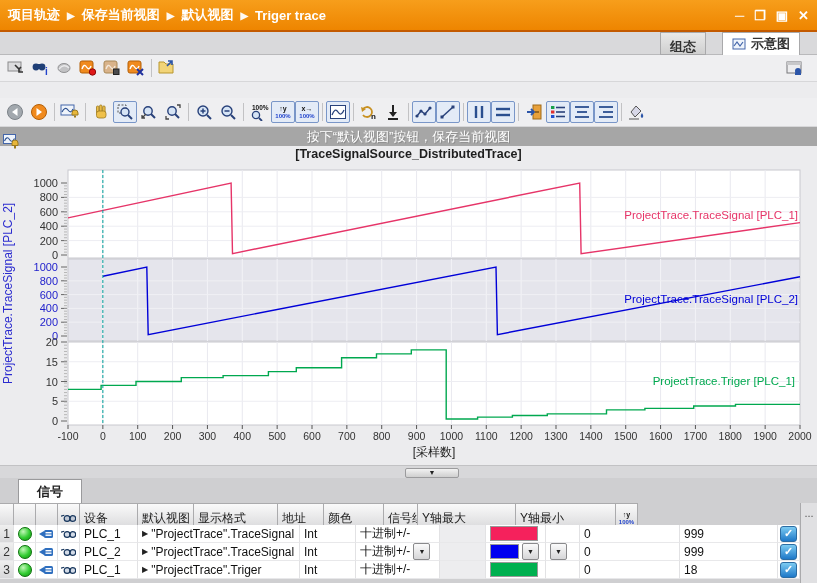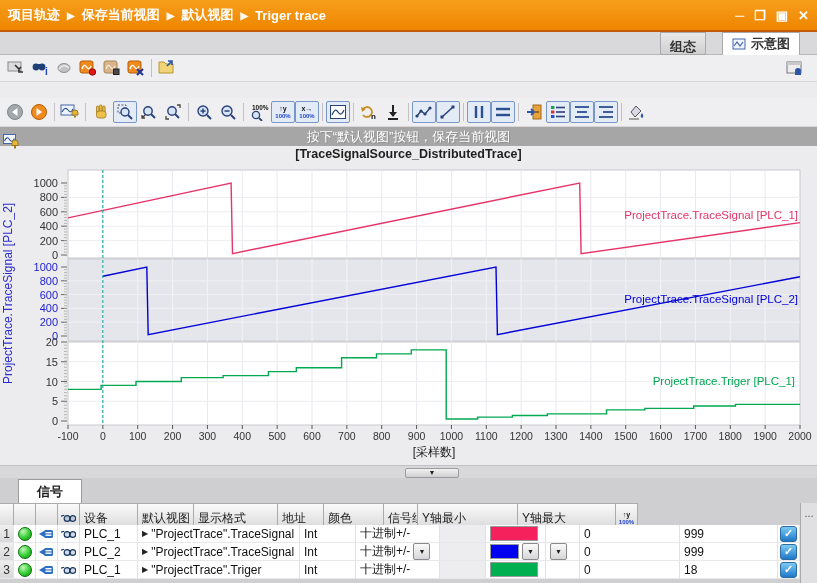--- a/index.html
+++ b/index.html
@@ -640,22 +640,22 @@
             <circle cx="12.6" cy="5.5" r="3.1" fill="rgba(40,80,140,0.2)" stroke="#16355C" stroke-width="1.3"></circle>
             <path d="M9.2,4.6 q0.7,-0.9 1.5,0" fill="none" stroke="#16355C" stroke-width="1.1"></path>
           </svg>
       </div>
       <div class="hc c4">设备</div>
       <div class="hc c6">默认视图</div>
       <div class="hc c7">显示格式</div>
       <div class="hc c8">地址</div>
       <div class="hc c9">颜色</div>
       <div class="hc c10">信号组</div>
+      <div class="hc c12">Y轴最大</div>
       <div class="hc c11">Y轴最小</div>
-      <div class="hc c12">Y轴最大</div>
       <div class="hc c13 cellcenter">
         <span class="minitext">↑y<br><span class="blue">100%</span></span>
       </div>
     </div>
 
     <div class="trow" style="top:47px">
       <div class="tc c0 numcell">1</div>
       <div class="tc c1 cellcenter">
           <span class="dot"></span>
         </div>

